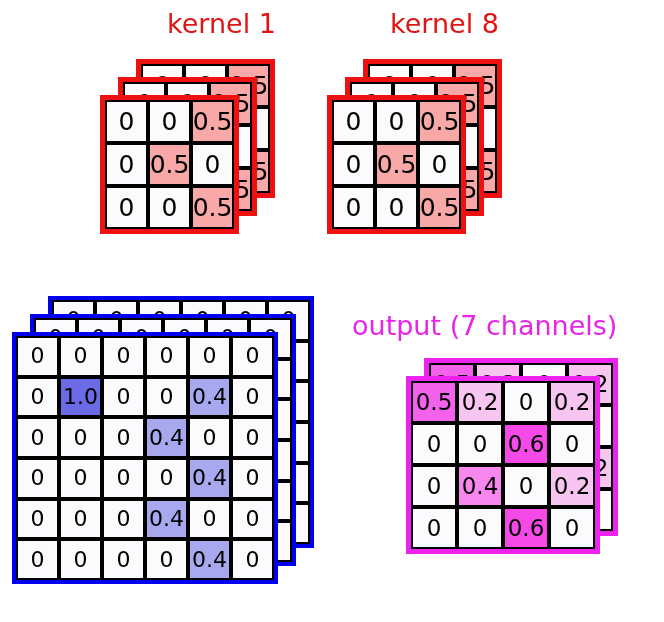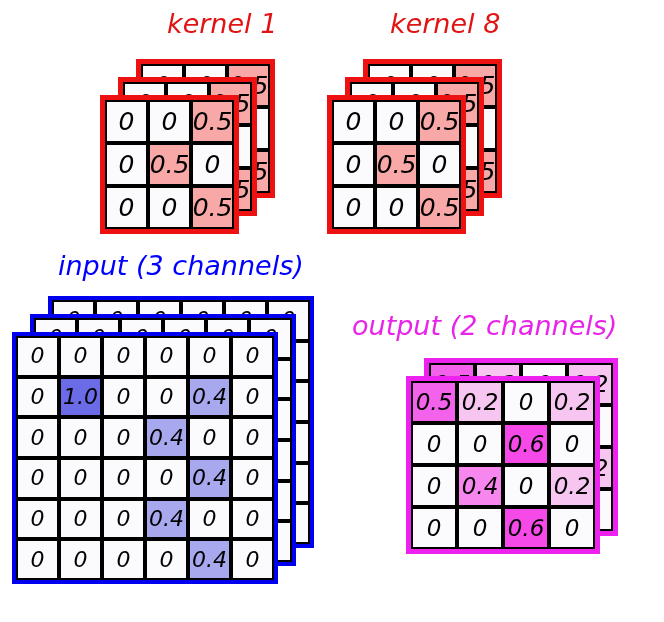--- a/index.html
+++ b/index.html
@@ -11,21 +11,20 @@
     width: 664px;
     height: 622px;
     position: relative;
     overflow: hidden;
     font-family: "DejaVu Sans", sans-serif;
   }
 
   .canvas {
     position: absolute;
     inset: 0;
-    font-style: italic;
   }
 
   
   .title {
     position: absolute;
     white-space: nowrap;
     font-size: 27px;
     line-height: 1;
     font-family: "DejaVu Sans", sans-serif;
   }
@@ -171,21 +170,20 @@
         <div class="cell" style="background: rgb(249, 168, 168);">0.5</div>
         <div class="cell" style="background: rgb(251, 251, 253);">0</div>
         <div class="cell" style="background: rgb(249, 168, 168);">0.5</div>
         <div class="cell" style="background: rgb(251, 251, 253);">0</div>
         <div class="cell" style="background: rgb(251, 251, 253);">0</div>
         <div class="cell" style="background: rgb(251, 251, 253);">0</div>
         <div class="cell" style="background: rgb(249, 168, 168);">0.5</div>
       </div>
     </div>
 
-  <div class="title title-in">input (3 channels)</div>
   <div class="stack istack" id="input-stack" style="left:12px; top:296px;">
       <div class="layer ilayer il-back">
         <div class="cell" style="background: rgb(251, 251, 253);">0</div>
         <div class="cell" style="background: rgb(251, 251, 253);">0</div>
         <div class="cell" style="background: rgb(251, 251, 253);">0</div>
         <div class="cell" style="background: rgb(251, 251, 253);">0</div>
         <div class="cell" style="background: rgb(251, 251, 253);">0</div>
         <div class="cell" style="background: rgb(251, 251, 253);">0</div>
         <div class="cell" style="background: rgb(251, 251, 253);">0</div>
         <div class="cell" style="background: rgb(107, 107, 232);">1.0</div>
@@ -289,21 +287,21 @@
         <div class="cell" style="background: rgb(251, 251, 253);">0</div>
         <div class="cell" style="background: rgb(251, 251, 253);">0</div>
         <div class="cell" style="background: rgb(251, 251, 253);">0</div>
         <div class="cell" style="background: rgb(251, 251, 253);">0</div>
         <div class="cell" style="background: rgb(251, 251, 253);">0</div>
         <div class="cell" style="background: rgb(168, 168, 238);">0.4</div>
         <div class="cell" style="background: rgb(251, 251, 253);">0</div>
       </div>
     </div>
 
-  <div class="title title-out">output (2 channels)</div>
+  <div class="title title-out">output (7 channels)</div>
   <div class="stack ostack" id="output-stack" style="left:406px; top:358px;">
       <div class="layer olayer ol-back">
         <div class="cell" style="background: rgb(243, 98, 234);">0.5</div>
         <div class="cell" style="background: rgb(246, 198, 240);">0.2</div>
         <div class="cell" style="background: rgb(251, 251, 253);">0</div>
         <div class="cell" style="background: rgb(246, 198, 240);">0.2</div>
         <div class="cell" style="background: rgb(251, 251, 253);">0</div>
         <div class="cell" style="background: rgb(251, 251, 253);">0</div>
         <div class="cell" style="background: rgb(245, 74, 232);">0.6</div>
         <div class="cell" style="background: rgb(251, 251, 253);">0</div>

